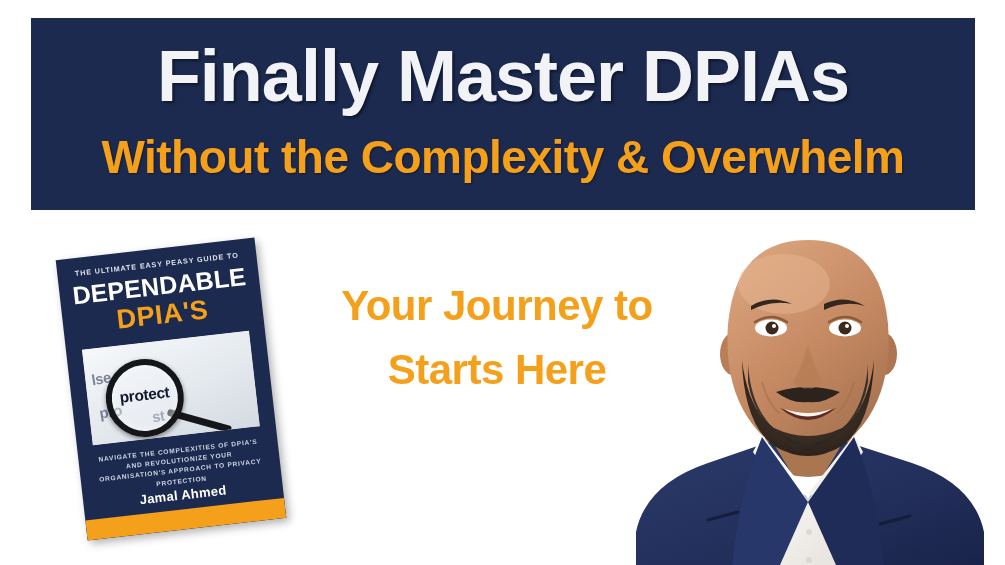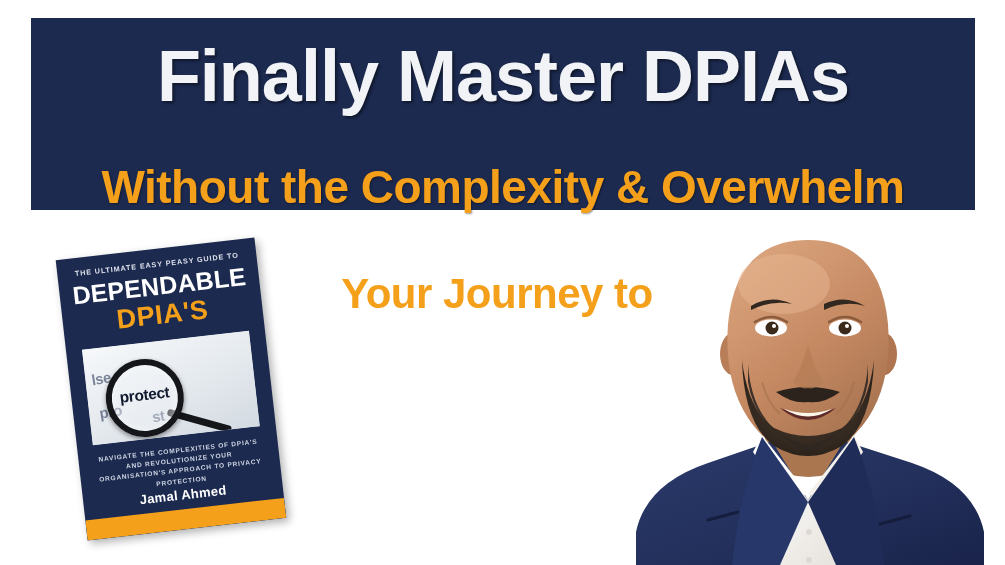--- a/index.html
+++ b/index.html
@@ -21,21 +21,21 @@
     position: absolute;
     left: 31px;
     top: 18px;
     width: 944px;
     height: 192px;
     background: #1c2a50;
     box-sizing: border-box;
     display: flex;
     flex-direction: column;
     align-items: center;
-    justify-content: space-between;
+    justify-content: flex-start;
   }
   #headline-main {
     margin: 0;
     padding: 0;
     color: #f1f3f7;
     font-family: "Liberation Sans", sans-serif;
     font-weight: 700;
     font-size: 72px;
     line-height: 1.0;
     letter-spacing: -1px;
@@ -196,21 +196,21 @@
     color: #ffffff;
     font-size: 13px;
     font-weight: 700;
     letter-spacing: 0.3px;
   }
 
   
   #body-copy {
     position: absolute;
     left: 302px;
-    top: 262px;
+    top: 274px;
     width: 390px;
     text-align: center;
   }
   .body-line {
     color: #f5a01a;
     font-family: "Liberation Sans", sans-serif;
     font-weight: 700;
     font-size: 42px;
     line-height: 64px;
     letter-spacing: -0.5px;
@@ -259,20 +259,21 @@
 
   <div id="book-blurb">NAVIGATE THE COMPLEXITIES OF DPIA'S AND REVOLUTIONIZE YOUR ORGANISATION'S APPROACH TO PRIVACY PROTECTION</div>
 
   <div id="book-author">Jamal Ahmed</div>
 
   <div id="book-accent-bar"></div>
 </div>
 
 <div id="body-copy">
   <div class="body-line">Your Journey to</div>
+  <div class="body-line">Starts Here</div>
 </div>
 
 <div id="portrait">
   <svg id="portrait-svg" width="393" height="333" viewBox="0 0 393 333">
     <defs>
       <linearGradient id="headGrad" x1="0.25" y1="0" x2="0.85" y2="1">
         <stop offset="0%" stop-color="#d9a37c"></stop>
         <stop offset="48%" stop-color="#c68a63"></stop>
         <stop offset="100%" stop-color="#a06e4c"></stop>
       </linearGradient>

